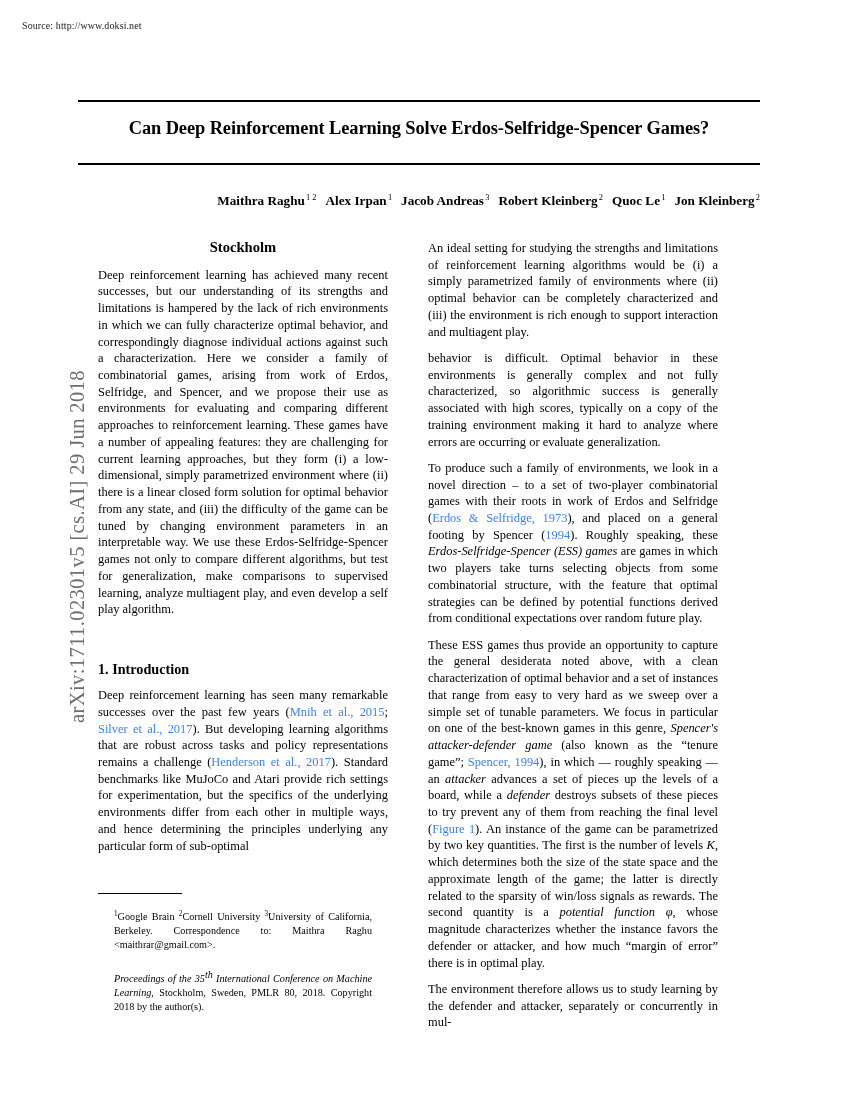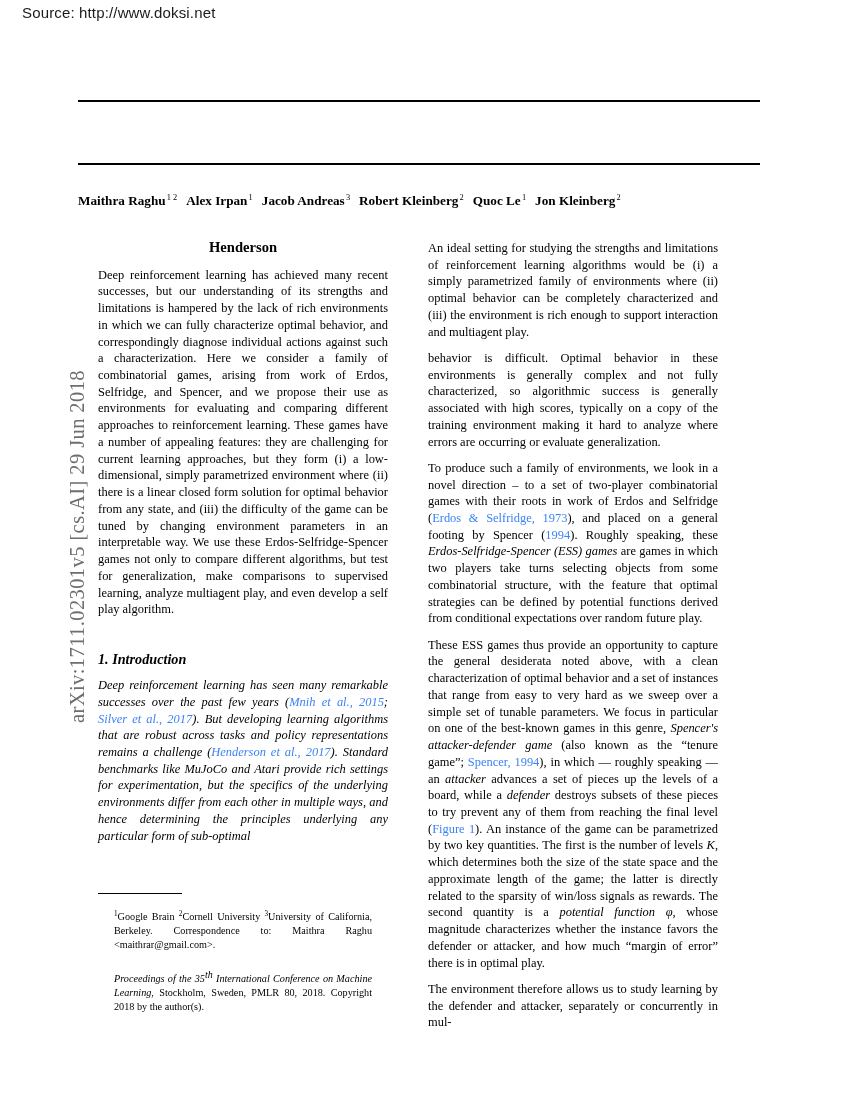--- a/index.html
+++ b/index.html
@@ -18,23 +18,23 @@
 
   .page {
     position: absolute;
     inset: 0;
   }
 
   
   .source-banner {
     position: absolute;
     left: 22px;
-    top: 4px;
-    font-family: Liberation Sans, sans-serif;
-    font-size: 15px;
+    top: 20px;
+    font-family: Liberation Serif, serif;
+    font-size: 10px;
     color: #1a1a1a;
     letter-spacing: 0.01em;
     white-space: nowrap;
   }
 
   
   .arxiv-stamp {
     position: absolute;
     left: -243px;
     top: 535px;
@@ -70,21 +70,21 @@
     letter-spacing: -0.005em;
     line-height: 1.2;
   }
 
   
   .authors {
     position: absolute;
     left: 78px;
     top: 193px;
     width: 682px;
-    text-align: left;
+    text-align: right;
     font-size: 13.2px;
     font-weight: bold;
     white-space: nowrap;
   }
   .authors .author { white-space: nowrap; }
   .authors .sep { display: inline-block; width: 9px; }
   .authors sup {
     font-size: 8.4px;
     font-weight: normal;
     vertical-align: super;
@@ -121,21 +121,21 @@
     line-height: 1.2;
   }
 
   p.para {
     margin: 0 0 9.5px 0;
   }
   p.para:last-child { margin-bottom: 0; }
 
   .abstract-body p.para { margin-bottom: 0; }
 
-  .intro-block { margin-top: 33px; font-style: italic; }
+  .intro-block { margin-top: 43px; }
 
   a.cite, .cite {
     color: #3b82f6;
     text-decoration: none;
   }
   .it { font-style: italic; }
   .math { font-style: italic; font-family: "Liberation Serif", serif; }
 
   
   .footnotes {
@@ -168,26 +168,27 @@
 
 <div class="page">
 
   <div class="source-banner">Source: http://www.doksi.net</div>
 
   <div class="arxiv-stamp">arXiv:1711.02301v5  [cs.AI]  29 Jun 2018</div>
 
   <div class="rule rule-top"></div>
   <div class="rule rule-bottom"></div>
 
+  <div class="paper-title">Can Deep Reinforcement Learning Solve Erdos-Selfridge-Spencer Games?</div>
 
   <div class="authors" id="authors"><span class="author"><span>Maithra Raghu</span><sup>1 2</sup></span><span class="sep"></span><span class="author"><span>Alex Irpan</span><sup>1</sup></span><span class="sep"></span><span class="author"><span>Jacob Andreas</span><sup>3</sup></span><span class="sep"></span><span class="author"><span>Robert Kleinberg</span><sup>2</sup></span><span class="sep"></span><span class="author"><span>Quoc Le</span><sup>1</sup></span><span class="sep"></span><span class="author"><span>Jon Kleinberg</span><sup>2</sup></span></div>
 
   <div class="col col-left">
     <div class="abstract-body">
-      <div class="abstract-heading">Henderson</div>
+      <div class="abstract-heading">Stockholm</div>
       <p class="para">Deep reinforcement learning has achieved many recent successes, but our understanding of its strengths and limitations is hampered by the lack of rich environments in which we can fully characterize optimal behavior, and correspondingly diagnose individual actions against such a characterization. Here we consider a family of combinatorial games, arising from work of Erdos, Selfridge, and Spencer, and we propose their use as environments for evaluating and comparing different approaches to reinforcement learning. These games have a number of appealing features: they are challenging for current learning approaches, but they form (i) a low-dimensional, simply parametrized environment where (ii) there is a linear closed form solution for optimal behavior from any state, and (iii) the difficulty of the game can be tuned by changing environment parameters in an interpretable way. We use these Erdos-Selfridge-Spencer games not only to compare different algorithms, but test for generalization, make comparisons to supervised learning, analyze multiagent play, and even develop a self play algorithm.</p>
     </div>
 
     <div class="intro-block">
       <div class="section-heading">1. Introduction</div>
       <p class="para"><span>Deep reinforcement learning has seen many remarkable successes over the past few years (</span><a class="cite" href="#">Mnih et al., 2015</a><span>; </span><a class="cite" href="#">Silver et al., 2017</a><span>). But developing learning algorithms that are robust across tasks and policy representations remains a challenge (</span><a class="cite" href="#">Henderson et al., 2017</a><span>). Standard benchmarks like MuJoCo and Atari provide rich settings for experimentation, but the specifics of the underlying environments differ from each other in multiple ways, and hence determining the principles underlying any particular form of sub-optimal</span></p>
     </div>
   </div>
 
   <div class="col col-right">

